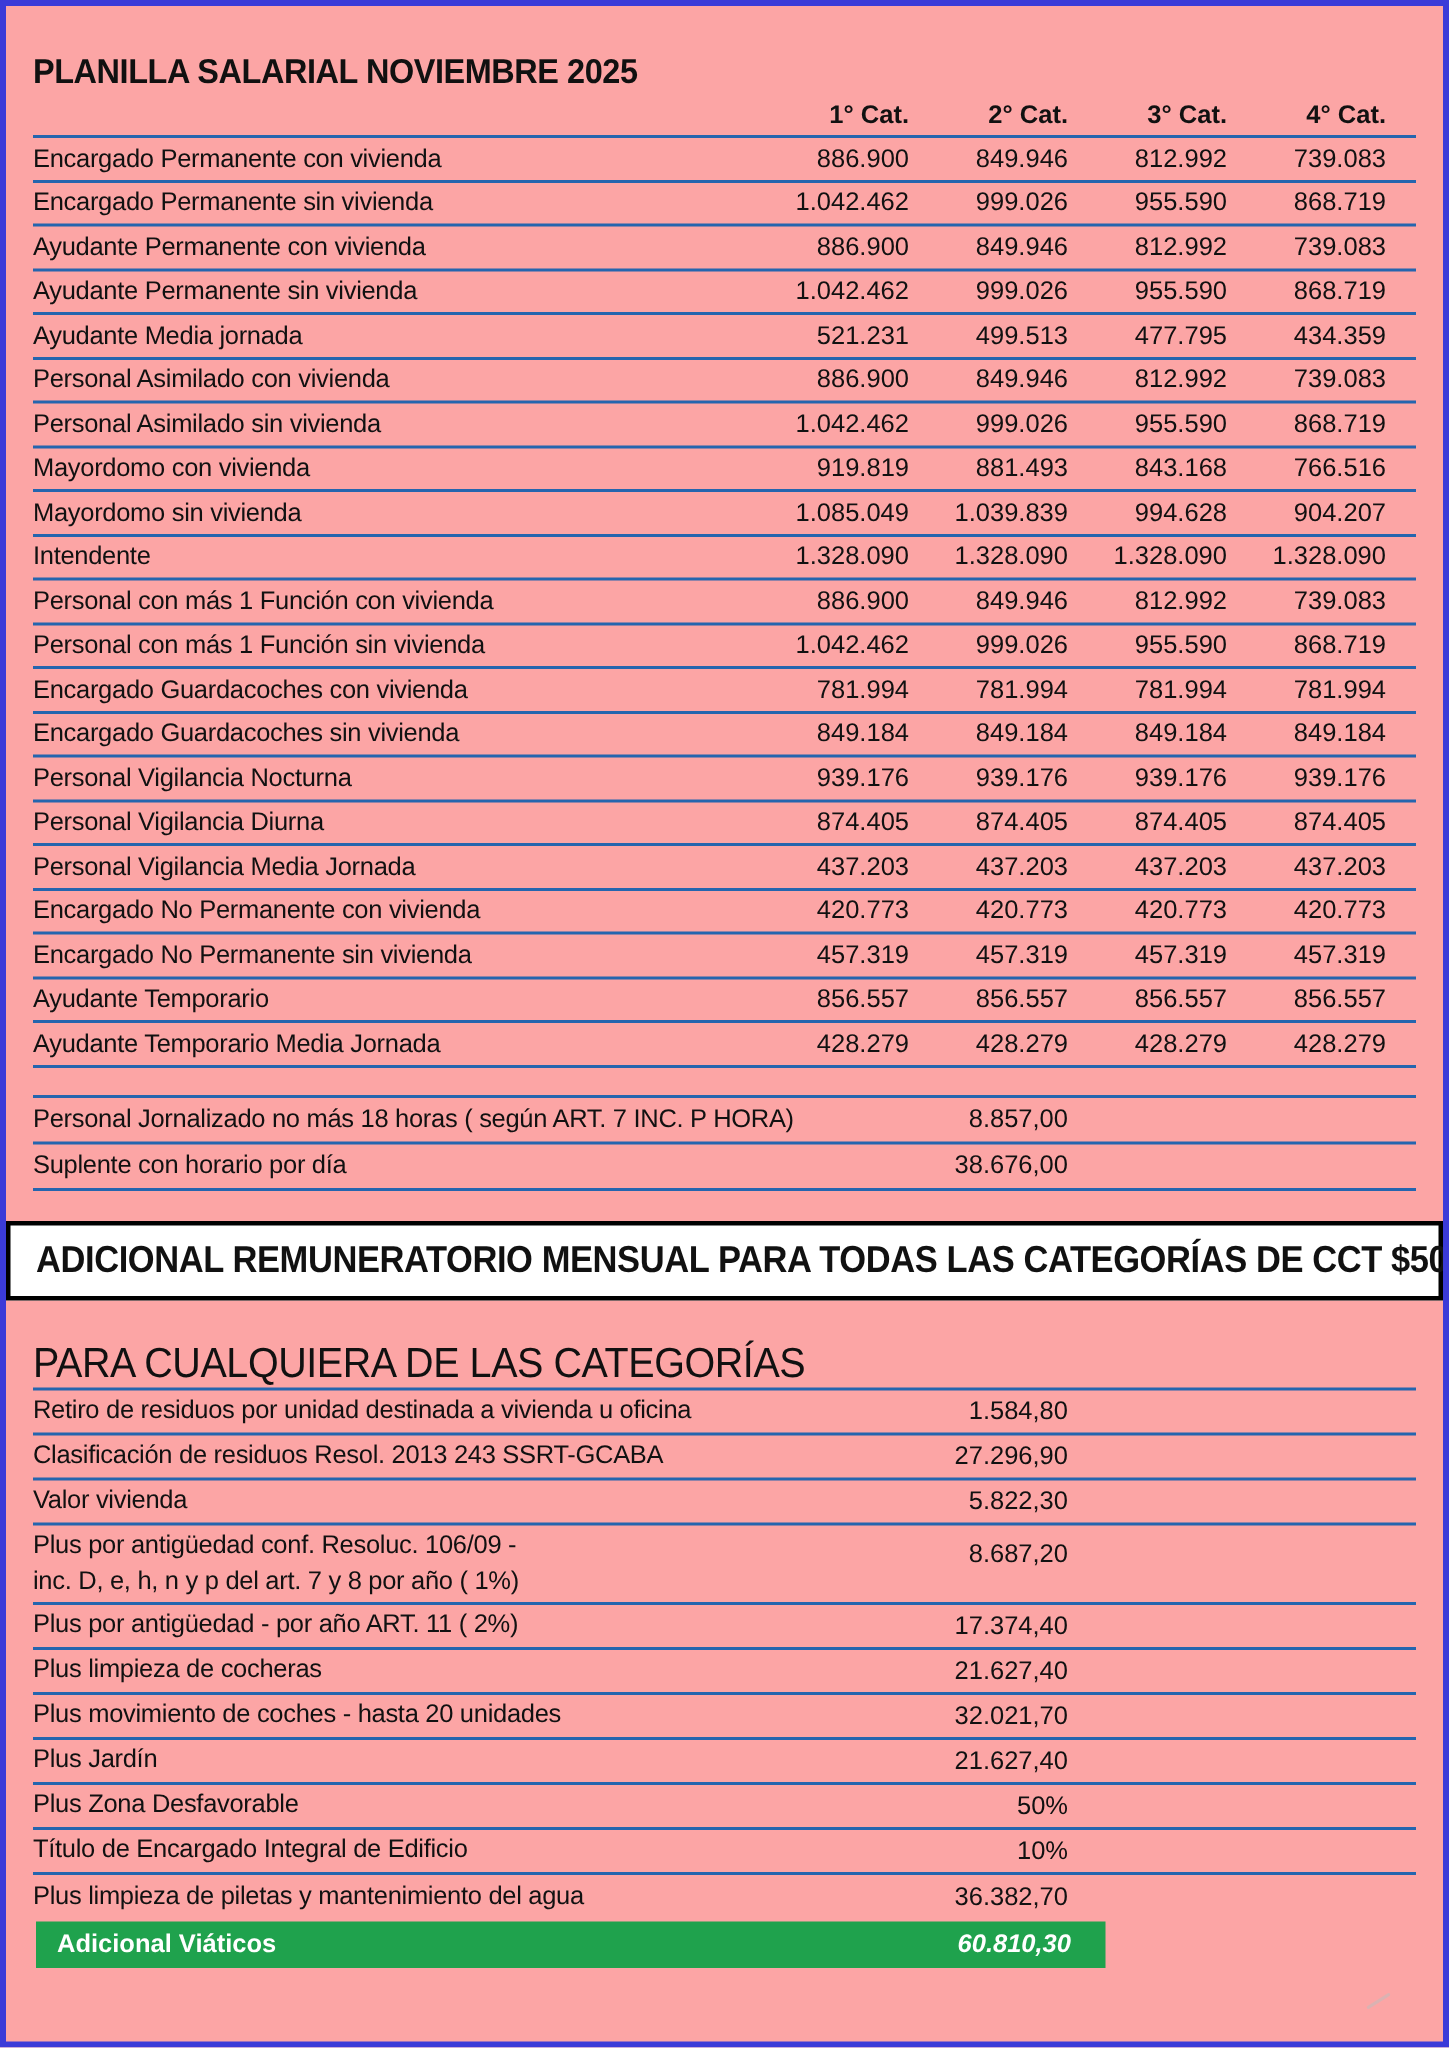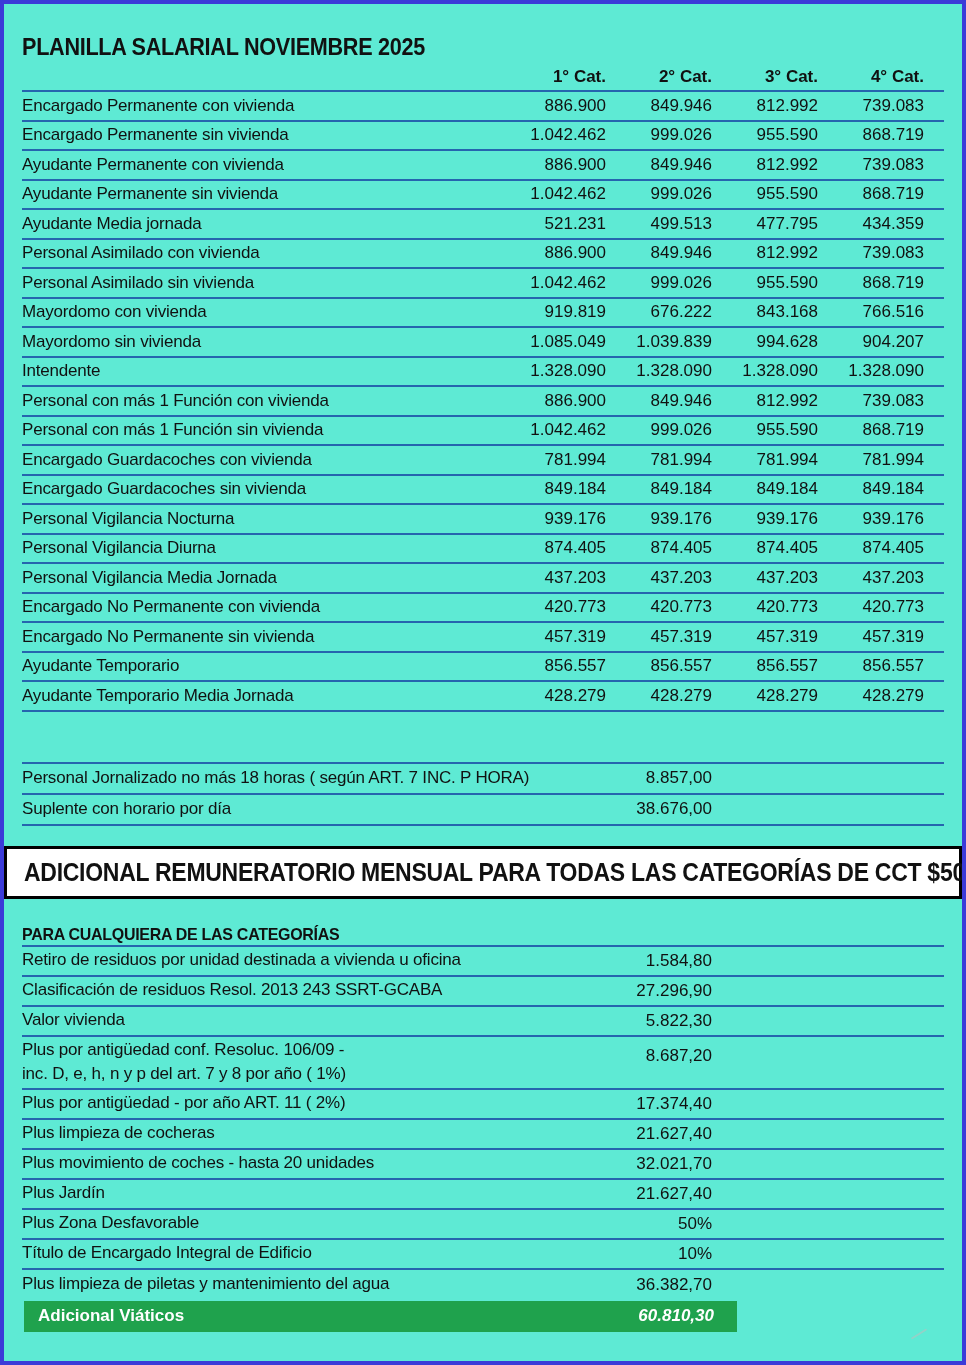--- a/index.html
+++ b/index.html
@@ -8,21 +8,21 @@
     --green:#1fa24d;
     --ink:#111111;
   }
   html,body{margin:0;padding:0;background:#ffffff;}
   body{font-family:"Liberation Sans","DejaVu Sans",sans-serif;color:var(--ink);}
   .page{
     position:relative;
     width:966px;height:1365px;
     box-sizing:border-box;
     border:4px solid var(--border-blue);
-    background:#5eead4;
+    background:#fca5a5;
     padding:30px 18px 0 18px;
     overflow:hidden;
   }
   .condensed{
     display:inline-block;
     transform:scaleX(0.94);
     transform-origin:0 50%;
     white-space:nowrap;
     letter-spacing:-0.3px;
   }
@@ -42,41 +42,41 @@
     display:flex;align-items:center;
     height:29.5px;
     box-sizing:border-box;
     border-bottom:2px solid var(--line-blue);
     font-size:17px;
   }
   .t1-label{flex:1;letter-spacing:-0.2px;}
   .t1-val{width:106px;text-align:right;}
   .t1-spacer{width:20px;}
   
-  .t2{margin-top:50px;border-top:2px solid var(--line-blue);}
+  .t2{margin-top:18px;border-top:2px solid var(--line-blue);}
   .t2-row{
     display:flex;align-items:center;
     height:31px;box-sizing:border-box;
     border-bottom:2px solid var(--line-blue);
     font-size:17px;
   }
   .t2-label{flex:1;letter-spacing:-0.2px;}
   .t2-val{width:106px;text-align:right;}
   .t2-spacer{width:232px;}
   
   .banner{
     margin:20px -18px 0 -18px;
     border:3px solid #000;
     box-sizing:border-box;
     padding:9px 0 9px 17px;
     background:#fff;
   }
   .banner .condensed{font-size:25px;font-weight:bold;transform:scaleX(0.92);}
   
-  .section2-title{margin:26px 0 0 0;font-size:17px;font-weight:bold;}
+  .section2-title{margin:26px 0 0 0;font-size:28px;font-weight:normal;}
   .t3{border-top:2px solid var(--line-blue);}
   .t3-row{
     display:flex;align-items:center;
     min-height:30px;box-sizing:border-box;
     border-bottom:2px solid var(--line-blue);
     font-size:17px;
     padding:1px 0;
   }
   .t3-row:last-child{border-bottom:none;}
   .t3-label{flex:1;letter-spacing:-0.2px;white-space:pre-line;line-height:1.45;}
@@ -169,21 +169,21 @@
         <div class="t1-label">Personal Asimilado sin vivienda</div>
         <div class="t1-val">1.042.462</div>
         <div class="t1-val">999.026</div>
         <div class="t1-val">955.590</div>
         <div class="t1-val">868.719</div>
         <div class="t1-spacer"></div>
       </div>
       <div class="t1-row">
         <div class="t1-label">Mayordomo con vivienda</div>
         <div class="t1-val">919.819</div>
-        <div class="t1-val">676.222</div>
+        <div class="t1-val">881.493</div>
         <div class="t1-val">843.168</div>
         <div class="t1-val">766.516</div>
         <div class="t1-spacer"></div>
       </div>
       <div class="t1-row">
         <div class="t1-label">Mayordomo sin vivienda</div>
         <div class="t1-val">1.085.049</div>
         <div class="t1-val">1.039.839</div>
         <div class="t1-val">994.628</div>
         <div class="t1-val">904.207</div>

